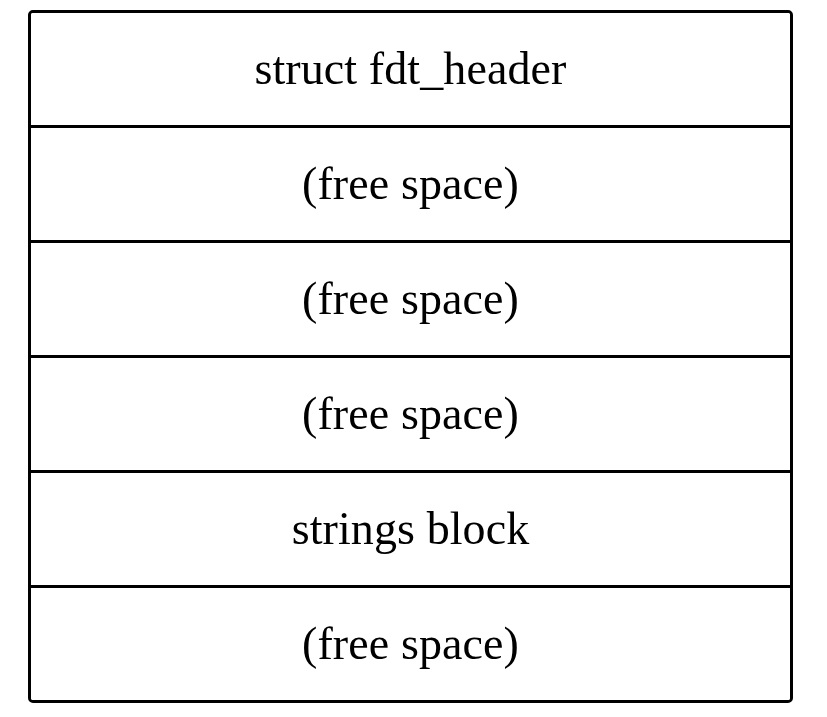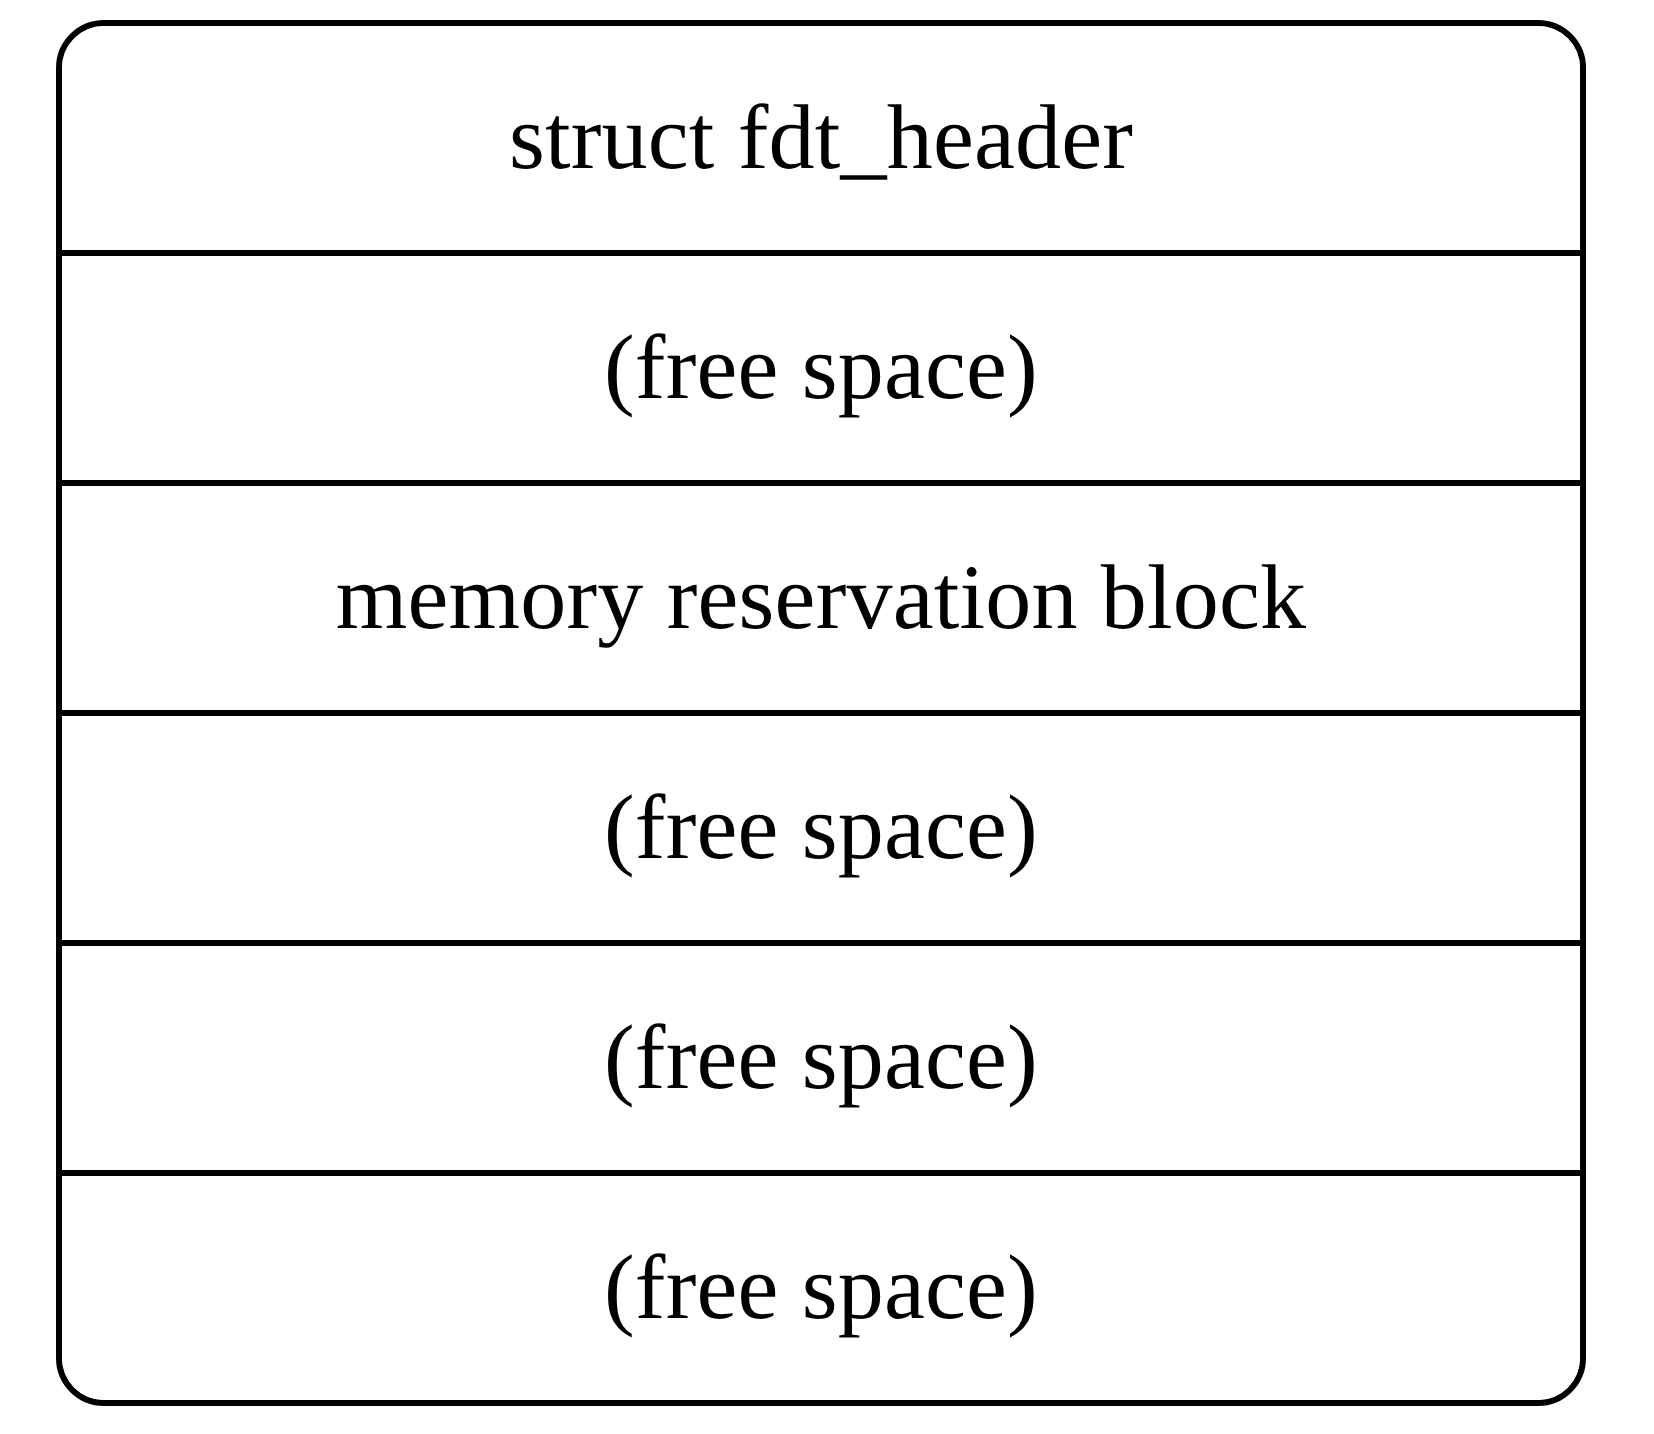--- a/index.html
+++ b/index.html
@@ -20,21 +20,21 @@
     background: #ffffff;
   }
   .fdt-box {
     position: absolute;
     left: 28px;
     top: 10px;
     width: 765px;
     height: 693px;
     box-sizing: border-box;
     border: 3.5px solid #000000;
-    border-radius: 24px;
+    border-radius: 5px;
     background: #ffffff;
     display: flex;
     flex-direction: column;
     overflow: hidden;
   }
   .fdt-row {
     flex: 1 1 0;
     min-height: 0;
     display: flex;
     align-items: center;
@@ -63,32 +63,32 @@
   <div class="fdt-box">
 
     <div class="fdt-row">
       <span class="fdt-label">struct fdt_header</span>
     </div>
 
     <div class="fdt-row">
       <span class="fdt-label">(free space)</span>
     </div>
 
-    <div class="fdt-row">
-      <span class="fdt-label">memory reservation block</span>
-    </div>
 
     <div class="fdt-row">
       <span class="fdt-label">(free space)</span>
     </div>
 
 
     <div class="fdt-row">
       <span class="fdt-label">(free space)</span>
     </div>
 
+    <div class="fdt-row">
+      <span class="fdt-label">strings block</span>
+    </div>
 
     <div class="fdt-row">
       <span class="fdt-label">(free space)</span>
     </div>
 
   </div>
 </div>
 
 </body></html>

